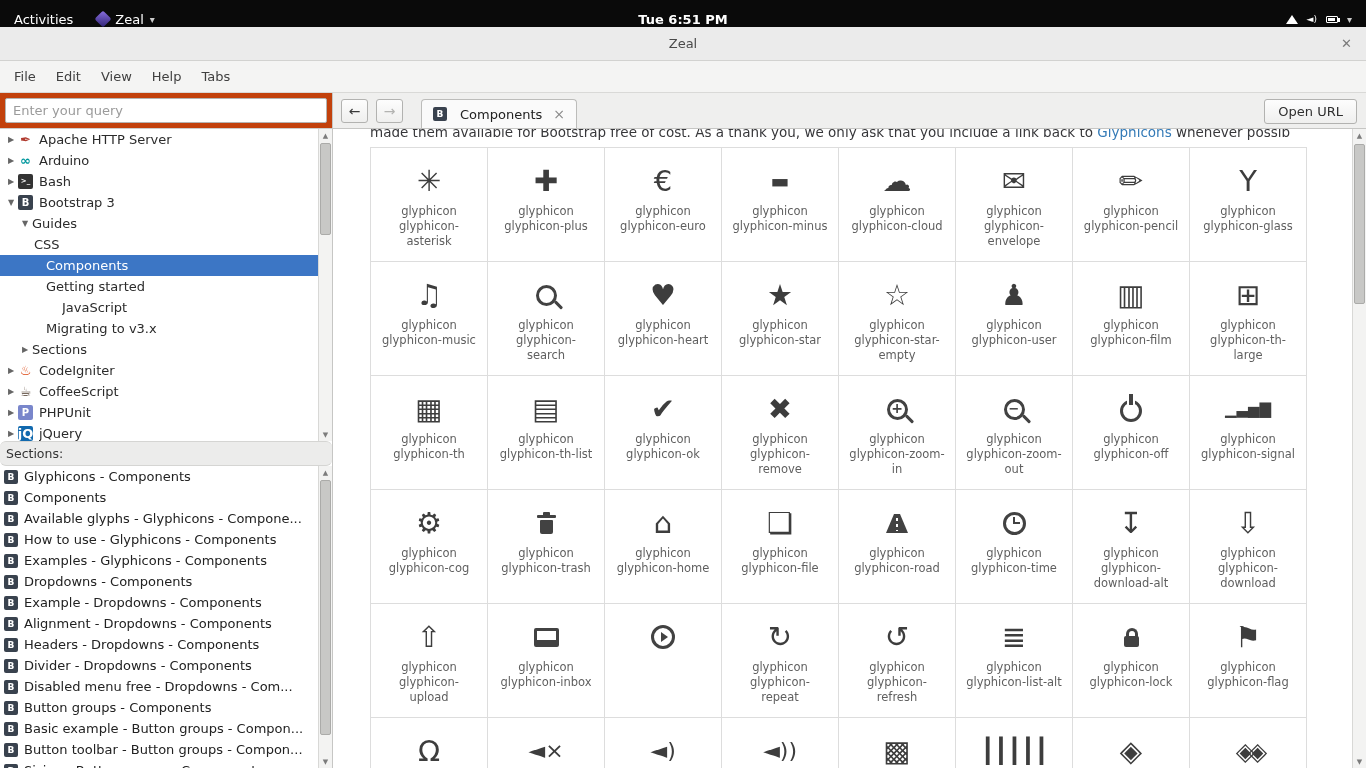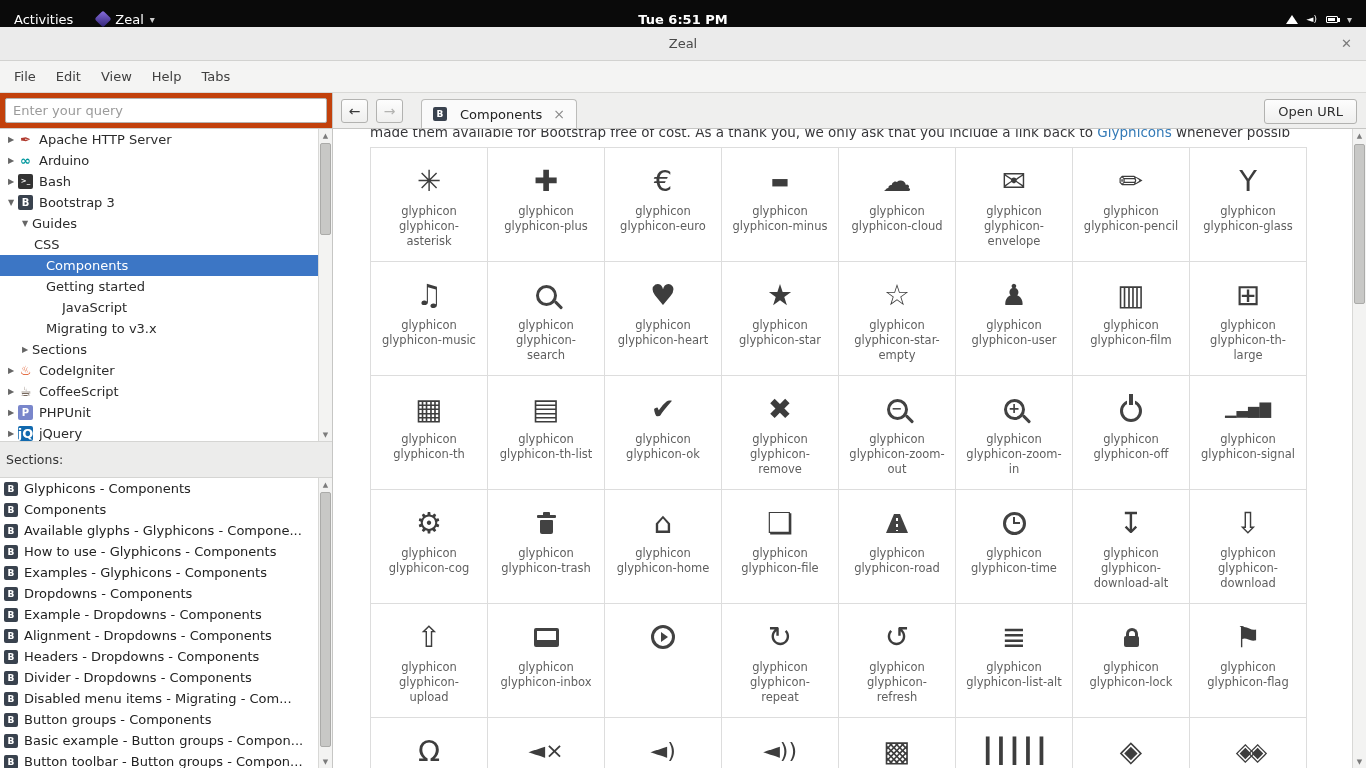--- a/index.html
+++ b/index.html
@@ -36,21 +36,21 @@
   .search-input::placeholder { color:#9b9b9b; }
 
   .tree { height:312px; flex:none; position:relative; overflow:hidden; background:#fff; }
   .tree-item { height:21px; display:flex; align-items:center; color:#2b2b2b; white-space:nowrap; }
   .tree-item.selected { background:#3c76c5; color:#fff; }
   .tree-item.selected .arrow { color:#fff; }
   .arrow { width:14px; flex:none; font-size:8px; color:#666; text-align:center; }
   .ds-icon { width:15px; height:15px; flex:none; margin-right:6px; border-radius:2px; display:flex; align-items:center; justify-content:center; font-weight:bold; line-height:1; }
   .tree-label { overflow:hidden; text-overflow:ellipsis; }
 
-  .sections-header { height:37px; flex:none; background:#ececeb; border-top:1px solid #d5d5d3; border-bottom:1px solid #d5d5d3; display:flex; align-items:center; padding-left:6px; font-size:12.5px; color:#333; }
+  .sections-header { height:25px; flex:none; background:#ececeb; border-top:1px solid #d5d5d3; border-bottom:1px solid #d5d5d3; display:flex; align-items:center; padding-left:6px; font-size:12.5px; color:#333;border-radius:6px; }
   .sections { flex:1; position:relative; overflow:hidden; background:#fff; }
   .section-item { height:21px; display:flex; align-items:center; padding-left:4px; color:#222; white-space:nowrap; overflow:hidden; }
   .b-chip { width:14px; height:14px; flex:none; margin-right:6px; border-radius:2px; display:flex; align-items:center; justify-content:center; font-size:9px; font-weight:bold; }
 
   
   .vscroll { position:absolute; right:0; top:0; bottom:0; width:14px; background:#f3f3f2; border-left:1px solid #d8d8d6; }
   .sb-btn { position:absolute; left:0; right:0; height:13px; display:flex; align-items:center; justify-content:center; font-size:7px; color:#7c7c7c; }
   .sb-btn.up { top:0; }
   .sb-btn.down { bottom:0; }
   .sb-thumb { position:absolute; left:1px; right:1px; background:#c8c8c6; border:1px solid #ababa9; border-radius:2px; }
@@ -256,21 +256,21 @@
             <div class="section-item">
               <span class="b-chip" style="background: rgb(57, 66, 78); color: rgb(255, 255, 255);">B</span>
               <span>Headers - Dropdowns - Components</span>
             </div>
             <div class="section-item">
               <span class="b-chip" style="background: rgb(57, 66, 78); color: rgb(255, 255, 255);">B</span>
               <span>Divider - Dropdowns - Components</span>
             </div>
             <div class="section-item">
               <span class="b-chip" style="background: rgb(57, 66, 78); color: rgb(255, 255, 255);">B</span>
-              <span>Disabled menu items - Migrating - Com...</span>
+              <span>Disabled menu free - Dropdowns - Com...</span>
             </div>
             <div class="section-item">
               <span class="b-chip" style="background: rgb(57, 66, 78); color: rgb(255, 255, 255);">B</span>
               <span>Button groups - Components</span>
             </div>
             <div class="section-item">
               <span class="b-chip" style="background: rgb(57, 66, 78); color: rgb(255, 255, 255);">B</span>
               <span>Basic example - Button groups - Compon...</span>
             </div>
             <div class="section-item">
@@ -422,29 +422,29 @@
               <div class="glabel">glyphicon glyphicon-ok</div>
             </div>
             <div class="cell">
               <div class="glyph">
                 <span>✖</span>
               </div>
               <div class="glabel">glyphicon glyphicon-remove</div>
             </div>
             <div class="cell">
               <div class="glyph">
+                <div class="sh sh-zoom-in"></div>
+              </div>
+              <div class="glabel">glyphicon glyphicon-zoom-in</div>
+            </div>
+            <div class="cell">
+              <div class="glyph">
                 <div class="sh sh-zoom-out"></div>
               </div>
               <div class="glabel">glyphicon glyphicon-zoom-out</div>
-            </div>
-            <div class="cell">
-              <div class="glyph">
-                <div class="sh sh-zoom-in"></div>
-              </div>
-              <div class="glabel">glyphicon glyphicon-zoom-in</div>
             </div>
             <div class="cell">
               <div class="glyph">
                 <div class="sh sh-power"></div>
               </div>
               <div class="glabel">glyphicon glyphicon-off</div>
             </div>
             <div class="cell">
               <div class="glyph">
                 <span style="font-size: 15px;">▁▃▅▇</span>

